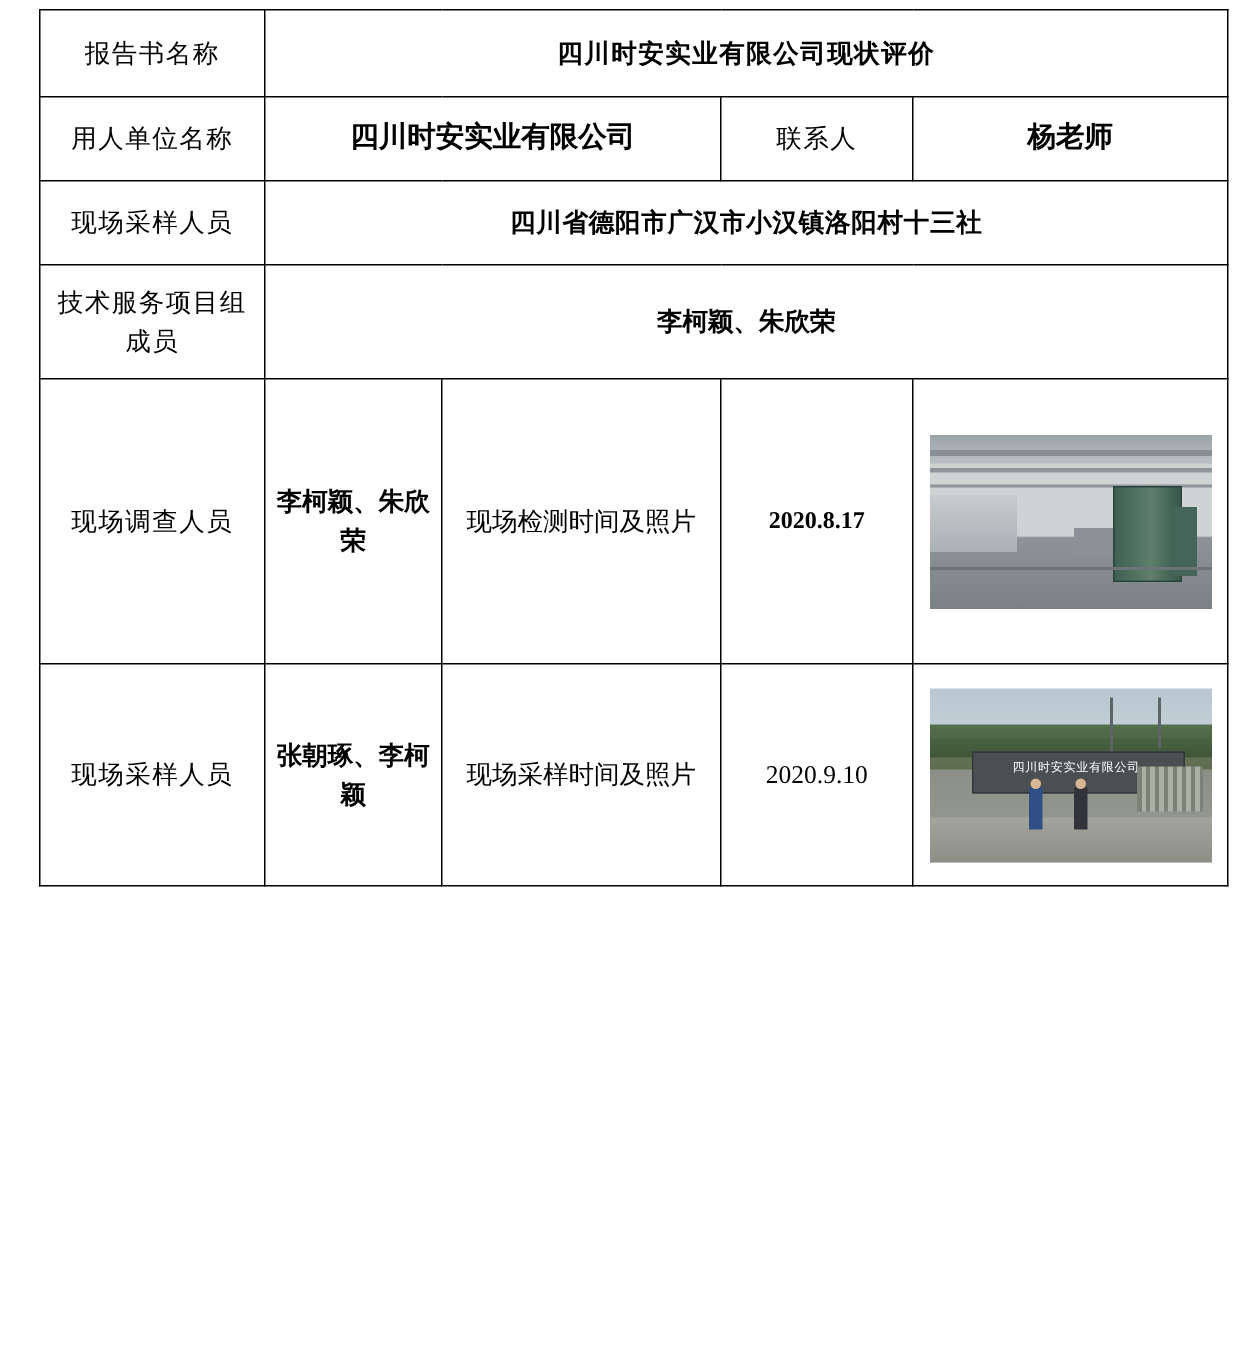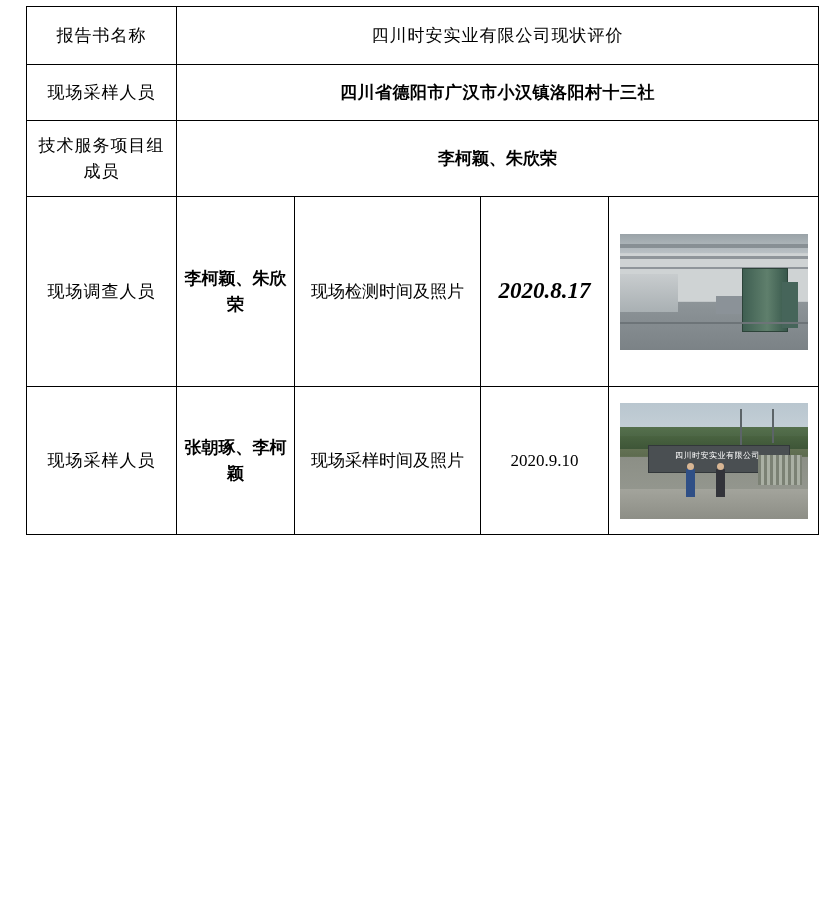--- a/index.html
+++ b/index.html
@@ -37,21 +37,21 @@
   td.label {
     font-size: 17px;
     font-weight: normal;
     letter-spacing: 1px;
   }
   td.bold {
     font-weight: bold;
   }
   td.title-cell {
     font-size: 19px;
-    font-weight: normal;
+    font-weight: bold;
     letter-spacing: 1px;
   }
   td.addr-cell {
     font-size: 18px;
     font-weight: bold;
     letter-spacing: 0.5px;
   }
   td.members-cell {
     font-size: 18px;
     font-weight: bold;
@@ -63,22 +63,21 @@
   }
   td.desc-cell {
     font-size: 17px;
     line-height: 1.6;
   }
   td.date-cell {
     font-size: 17px;
   }
   td.date-cell.bold {
     font-weight: bold;
-    font-size: 23px;
-    font-style: italic;
+    font-size: 16px;
   }
   td.photo-cell {
     padding: 6px 4px;
   }
   .photo {
     width: 188px;
     height: 116px;
     display: inline-block;
     position: relative;
     overflow: hidden;
@@ -275,20 +274,26 @@
       <col style="width:150px">
       <col style="width:118px">
       <col style="width:186px">
       <col style="width:128px">
       <col style="width:210px">
     </colgroup>
     <tbody>
       <tr style="height:58px">
         <td class="label">报告书名称</td>
         <td class="title-cell" colspan="4">四川时安实业有限公司现状评价</td>
+      </tr>
+      <tr style="height:56px">
+        <td class="label">用人单位名称</td>
+        <td class="bold" colspan="2" style="font-size:19px">四川时安实业有限公司</td>
+        <td class="label">联系人</td>
+        <td class="bold" style="font-size:19px">杨老师</td>
       </tr>
       <tr style="height:56px">
         <td class="label">现场采样人员</td>
         <td class="addr-cell" colspan="4">四川省德阳市广汉市小汉镇洛阳村十三社</td>
       </tr>
       <tr style="height:76px">
         <td class="label">技术服务项目组成员</td>
         <td class="members-cell" colspan="4">李柯颖、朱欣荣</td>
       </tr>
 

